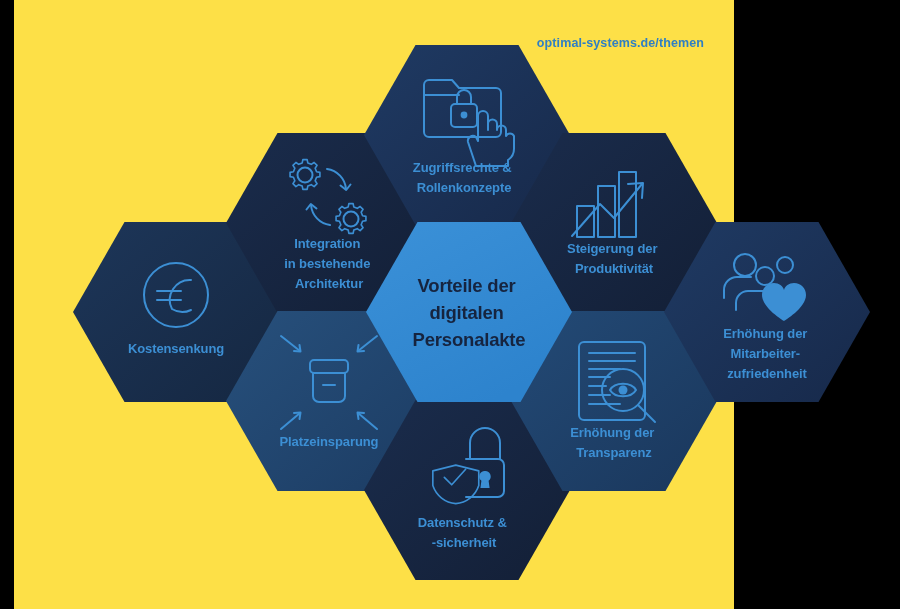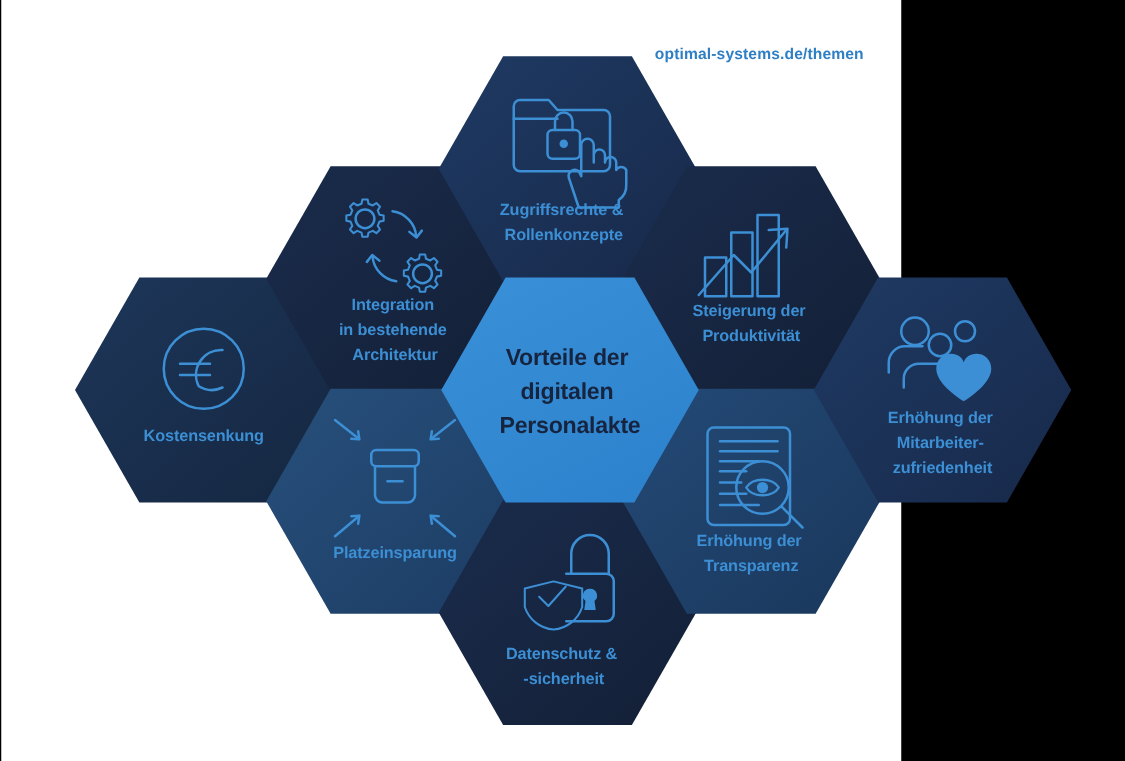--- a/index.html
+++ b/index.html
@@ -10,24 +10,24 @@
   }
   body {
     width: 900px;
     height: 609px;
     overflow: hidden;
     font-family: "Liberation Sans", sans-serif;
     position: relative;
   }
   #stage {
     position: absolute;
-    left: 1px; top: 0;
+    left: 14px; top: 0;
     width: 720px;
     height: 609px;
-    background: #ffffff;
+    background: #fde047;
   }
   .url-label {
     position: absolute;
     right: 30px;
     top: 36px;
     font-size: 12.5px;
     font-weight: 700;
     letter-spacing: 0.1px;
     color: #2f7fc4;
     font-family: "Liberation Sans", sans-serif;

